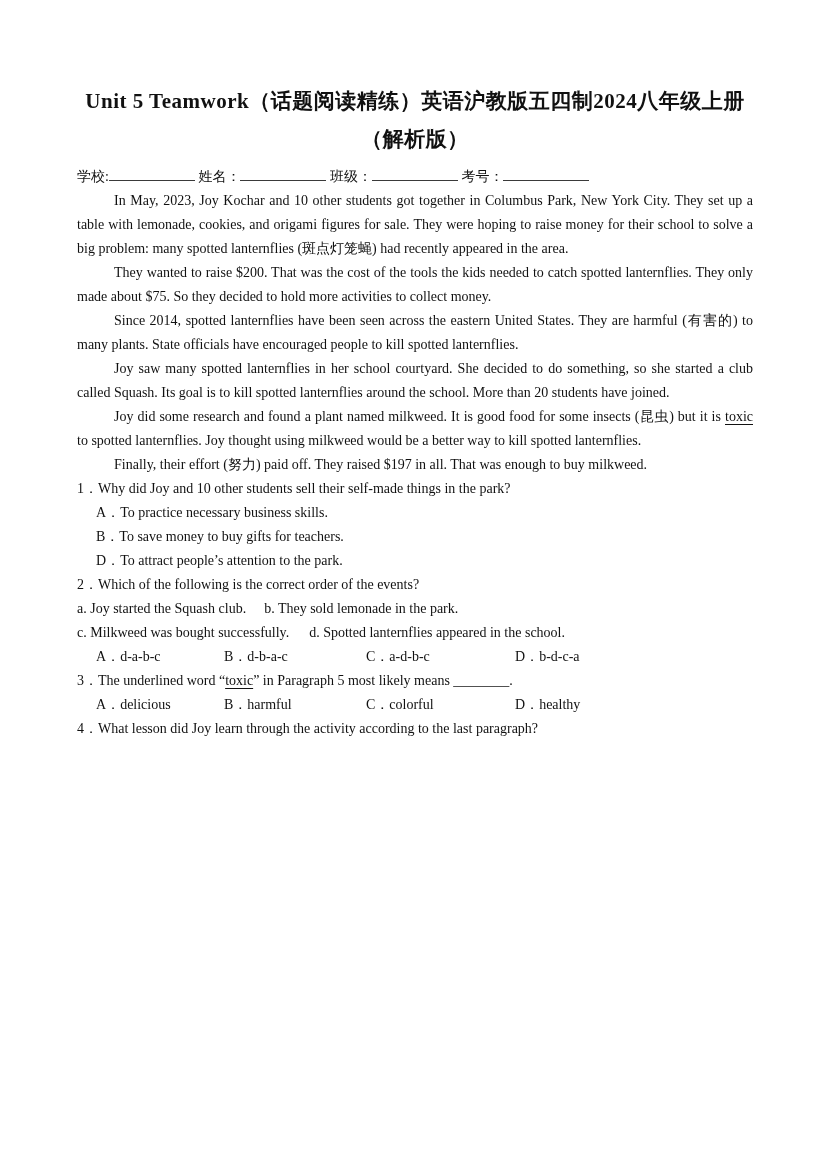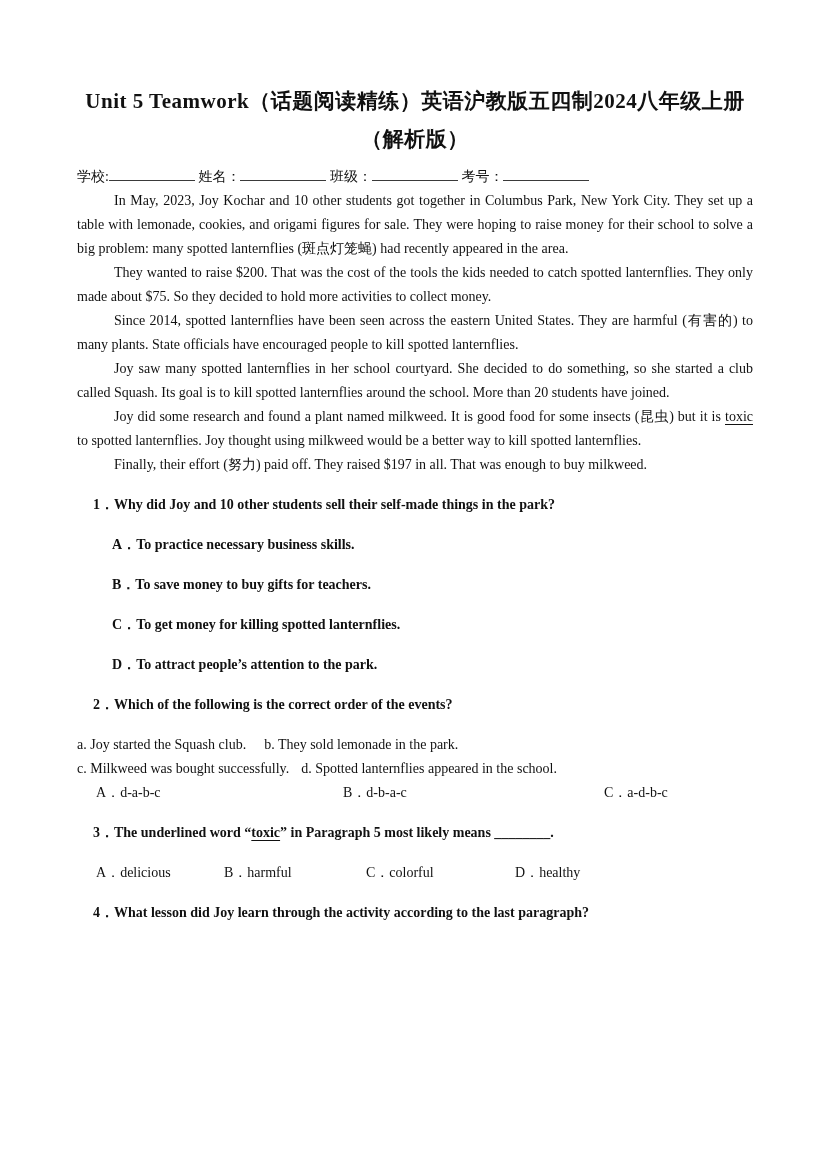--- a/index.html
+++ b/index.html
@@ -46,30 +46,30 @@
     font-weight: bold;
     line-height: 29px;
   }
   .body-text { font-size: 14px; line-height: 24px; }
   .passage p {
     margin: 0;
     text-indent: 37px;
     text-align: justify;
   }
   .u { text-decoration: underline; text-underline-offset: 3px; }
-  .qline { margin: 16px; font-weight: bold; }
+  .qline { margin: 0; }
   .opt-indent { padding-left: 19px; }
   .opt-row { display: flex; padding-left: 19px; justify-content: space-between; }
   .opt-cell-a { width: 128px; }
   .opt-cell-b { width: 142px; }
   .opt-cell-c { width: 149px; }
   .opt-cell-d { flex: 1; }
   .events-line { margin: 0; }
   .event-gap-wide { margin-right: 18px; }
-  .event-gap-narrow { margin-right: 12px; }
+  .event-gap-narrow { margin-right: 20px; }
 </style>
 </head>
 <body>
 
 <div class="page">
 
   <h1 class="doc-title">Unit 5 Teamwork（话题阅读精练）英语沪教版五四制2024八年级上册（解析版）</h1>
 
   <div class="info-line">
     <span class="info-field"><span>学校:</span><span class="blank"></span></span>
@@ -88,30 +88,30 @@
       <p>Joy saw many spotted lanternflies in her school courtyard. She decided to do something, so she started a club called Squash. Its goal is to kill spotted lanternflies around the school. More than 20 students have joined.</p>
       <p><span>Joy did some research and found a plant named milkweed. It is good food for some insects (昆虫) but it is </span><span class="u">toxic</span><span> to spotted lanternflies. Joy thought using milkweed would be a better way to kill spotted lanternflies.</span></p>
       <p>Finally, their effort (努力) paid off. They raised $197 in all. That was enough to buy milkweed.</p>
     </div>
 
     <div class="questions">
 
       <div class="qline"><span>1．</span><span>Why did Joy and 10 other students sell their self-made things in the park?</span></div>
       <div class="qline opt-indent"><span>A．</span><span>To practice necessary business skills.</span></div>
       <div class="qline opt-indent"><span>B．</span><span>To save money to buy gifts for teachers.</span></div>
-      <div class="qline opt-indent"><span>C．</span><span>To get money for killing spotted lanternflies.</span></div>
       <div class="qline opt-indent"><span>D．</span><span>To attract people’s attention to the park.</span></div>
 
       <div class="qline"><span>2．</span><span>Which of the following is the correct order of the events?</span></div>
       <div class="events-line"><span class="event-gap-wide">a. Joy started the Squash club.</span><span>b. They sold lemonade in the park.</span></div>
       <div class="events-line"><span class="event-gap-narrow">c. Milkweed was bought successfully.</span><span>d. Spotted lanternflies appeared in the school.</span></div>
       <div class="opt-row">
         <span class="opt-cell-a"><span>A．</span><span>d-a-b-c</span></span>
         <span class="opt-cell-b"><span>B．</span><span>d-b-a-c</span></span>
         <span class="opt-cell-c"><span>C．</span><span>a-d-b-c</span></span>
+        <span class="opt-cell-d"><span>D．</span><span>b-d-c-a</span></span>
       </div>
 
       <div class="qline"><span>3．</span><span>The underlined word “</span><span class="u">toxic</span><span>” in Paragraph 5 most likely means </span><span>________</span><span>.</span></div>
       <div class="opt-row">
         <span class="opt-cell-a"><span>A．</span><span>delicious</span></span>
         <span class="opt-cell-b"><span>B．</span><span>harmful</span></span>
         <span class="opt-cell-c"><span>C．</span><span>colorful</span></span>
         <span class="opt-cell-d"><span>D．</span><span>healthy</span></span>
       </div>
 

